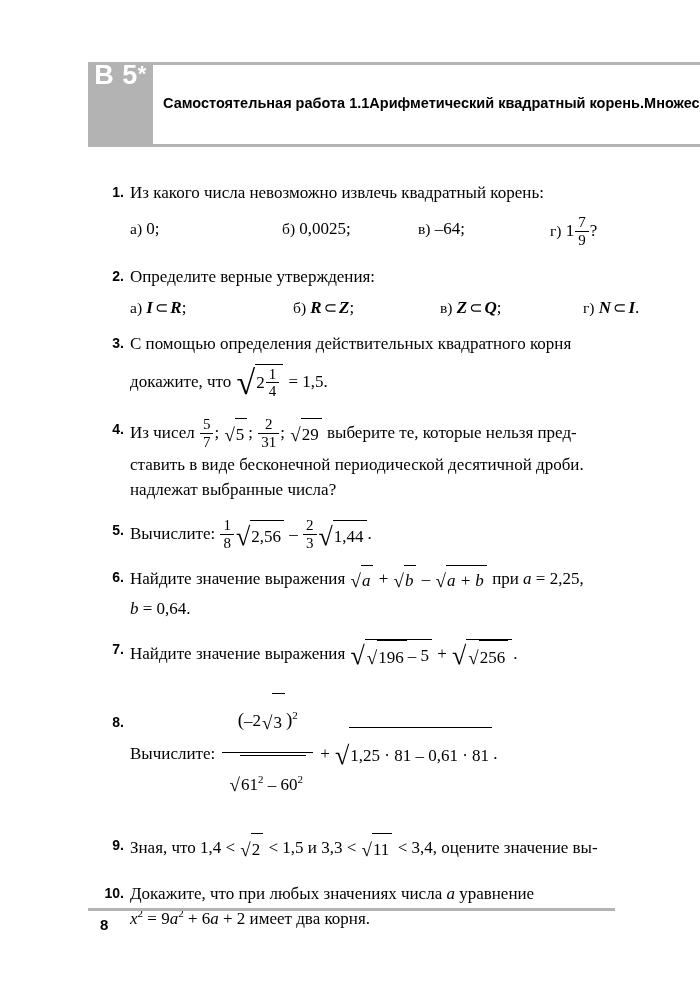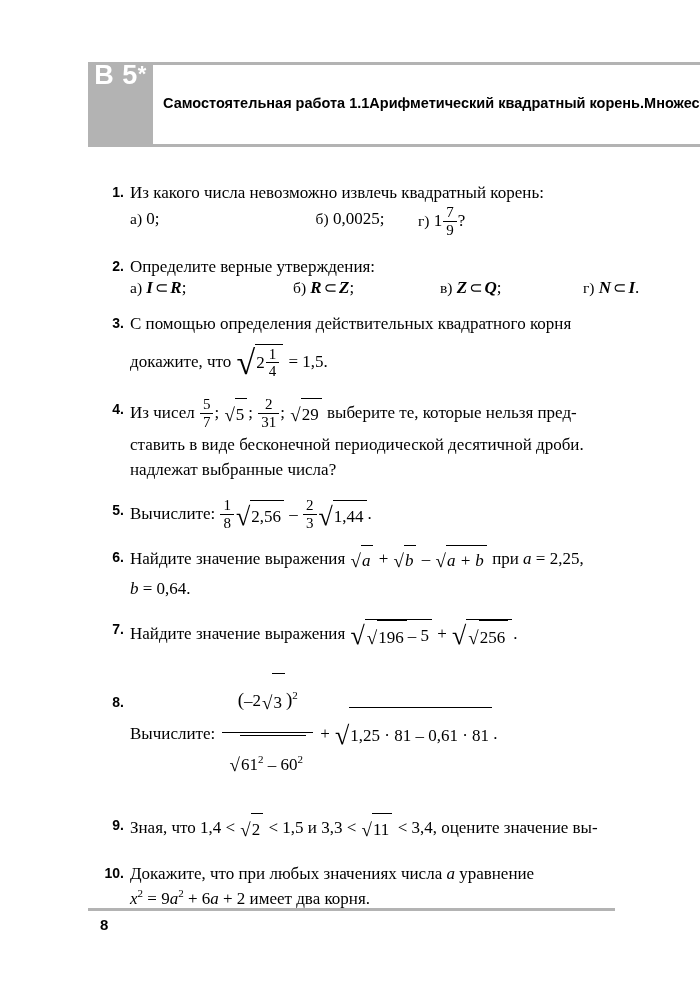--- a/index.html
+++ b/index.html
@@ -105,28 +105,28 @@
     margin-left: 30px;
     font-size: 17px;
     line-height: 25px;
     text-align: justify;
   }
   .pbody.nojust { text-align: left; }
 
   
   .opts {
     display: flex;
-    margin-top: 0;
+    margin-top: 10px;
     line-height: 27px;
   }
   .opt { white-space: nowrap; }
   .opt .lbl { font-size: 15.5px; }
   .opt .val { font-size: 17px; }
   .opts-1 .o1 { width: 152px; }
-  .opts-1 .o2 { width: 136px; text-align: center; }
+  .opts-1 .o2 { width: 136px; }
   .opts-1 .o3 { width: 132px; }
   .opts-2 .o1 { width: 152px; }
   .opts-2 .o2 { width: 136px; }
   .opts-2 .o3 { width: 132px; }
 
   .setsym {
     font-weight: bold;
     font-style: italic;
     font-size: 17px;
   }
@@ -244,20 +244,24 @@
       <div class="pbody nojust">
         <span>Из какого числа невозможно извлечь квадратный корень:</span>
         <div class="opts opts-1">
           <span class="opt o1">
             <span class="lbl">а)</span>
             <span class="val">0;</span>
           </span>
           <span class="opt o2">
             <span class="lbl">б)</span>
             <span class="val">0,0025;</span>
+          </span>
+          <span class="opt o3">
+            <span class="lbl">в)</span>
+            <span class="val">–64;</span>
           </span>
           <span class="opt o4">
             <span class="lbl">г)</span><span class="val mixed"> <span>1</span><span class="frac"><span class="num">7</span><span class="den">9</span></span><span>?</span></span>
           </span>
         </div>
       </div>
     </div>
 
     <div class="problem" style="margin-top:14px;">
       <div class="pnum">2.</div>

